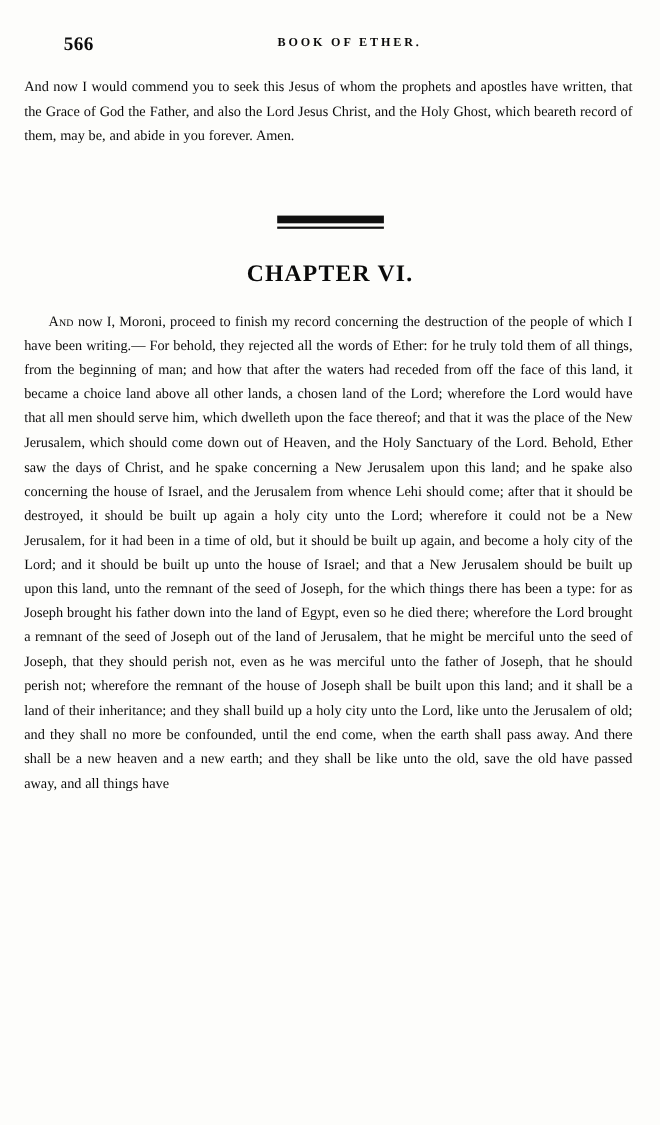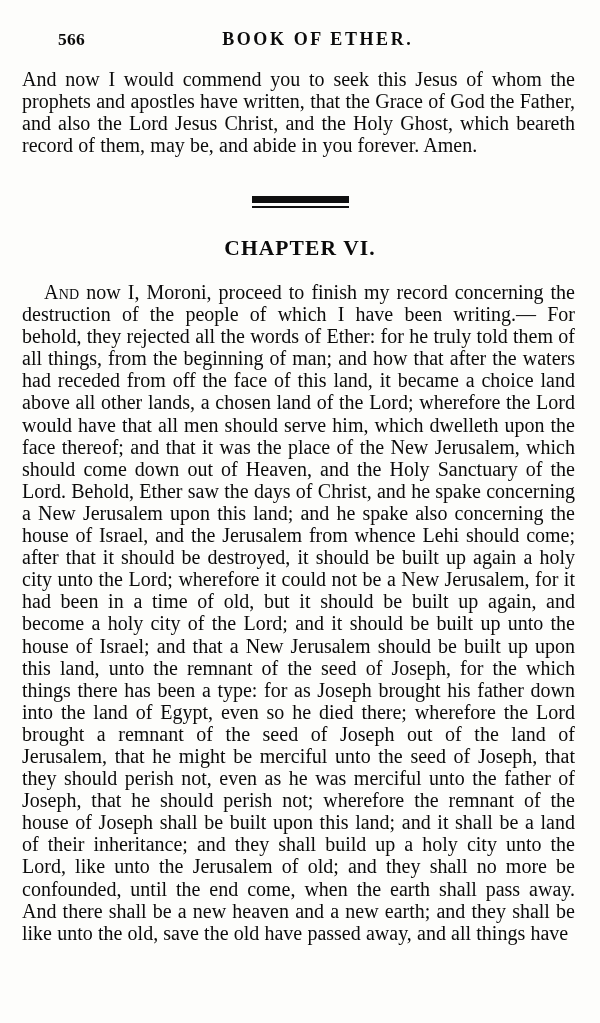--- a/index.html
+++ b/index.html
@@ -38,36 +38,36 @@
     font-weight: bold;
     letter-spacing: 0.3px;
     line-height: 22px;
   }
   .head-title {
     position: absolute;
     left: 0;
     right: 0;
     top: 0;
     text-align: center;
-    font-size: 18px;
+    font-size: 11px;
     font-weight: bold;
     letter-spacing: 2.6px;
     line-height: 22px;
     text-indent: 2.6px;
   }
 
   
   .textblock {
     position: absolute;
     left: 22px;
     width: 553px;
   }
   .para {
     margin: 0;
-    font-size: 20px;
+    font-size: 13px;
     line-height: 22.1px;
     text-align: justify;
     text-align-last: left;
     word-spacing: 0.2px;
     -webkit-font-smoothing: none;
   }
   .para.first { text-indent: 0; }
   .para.indent { text-indent: 22px; }
 
   #intro-para { top: 68px; }

